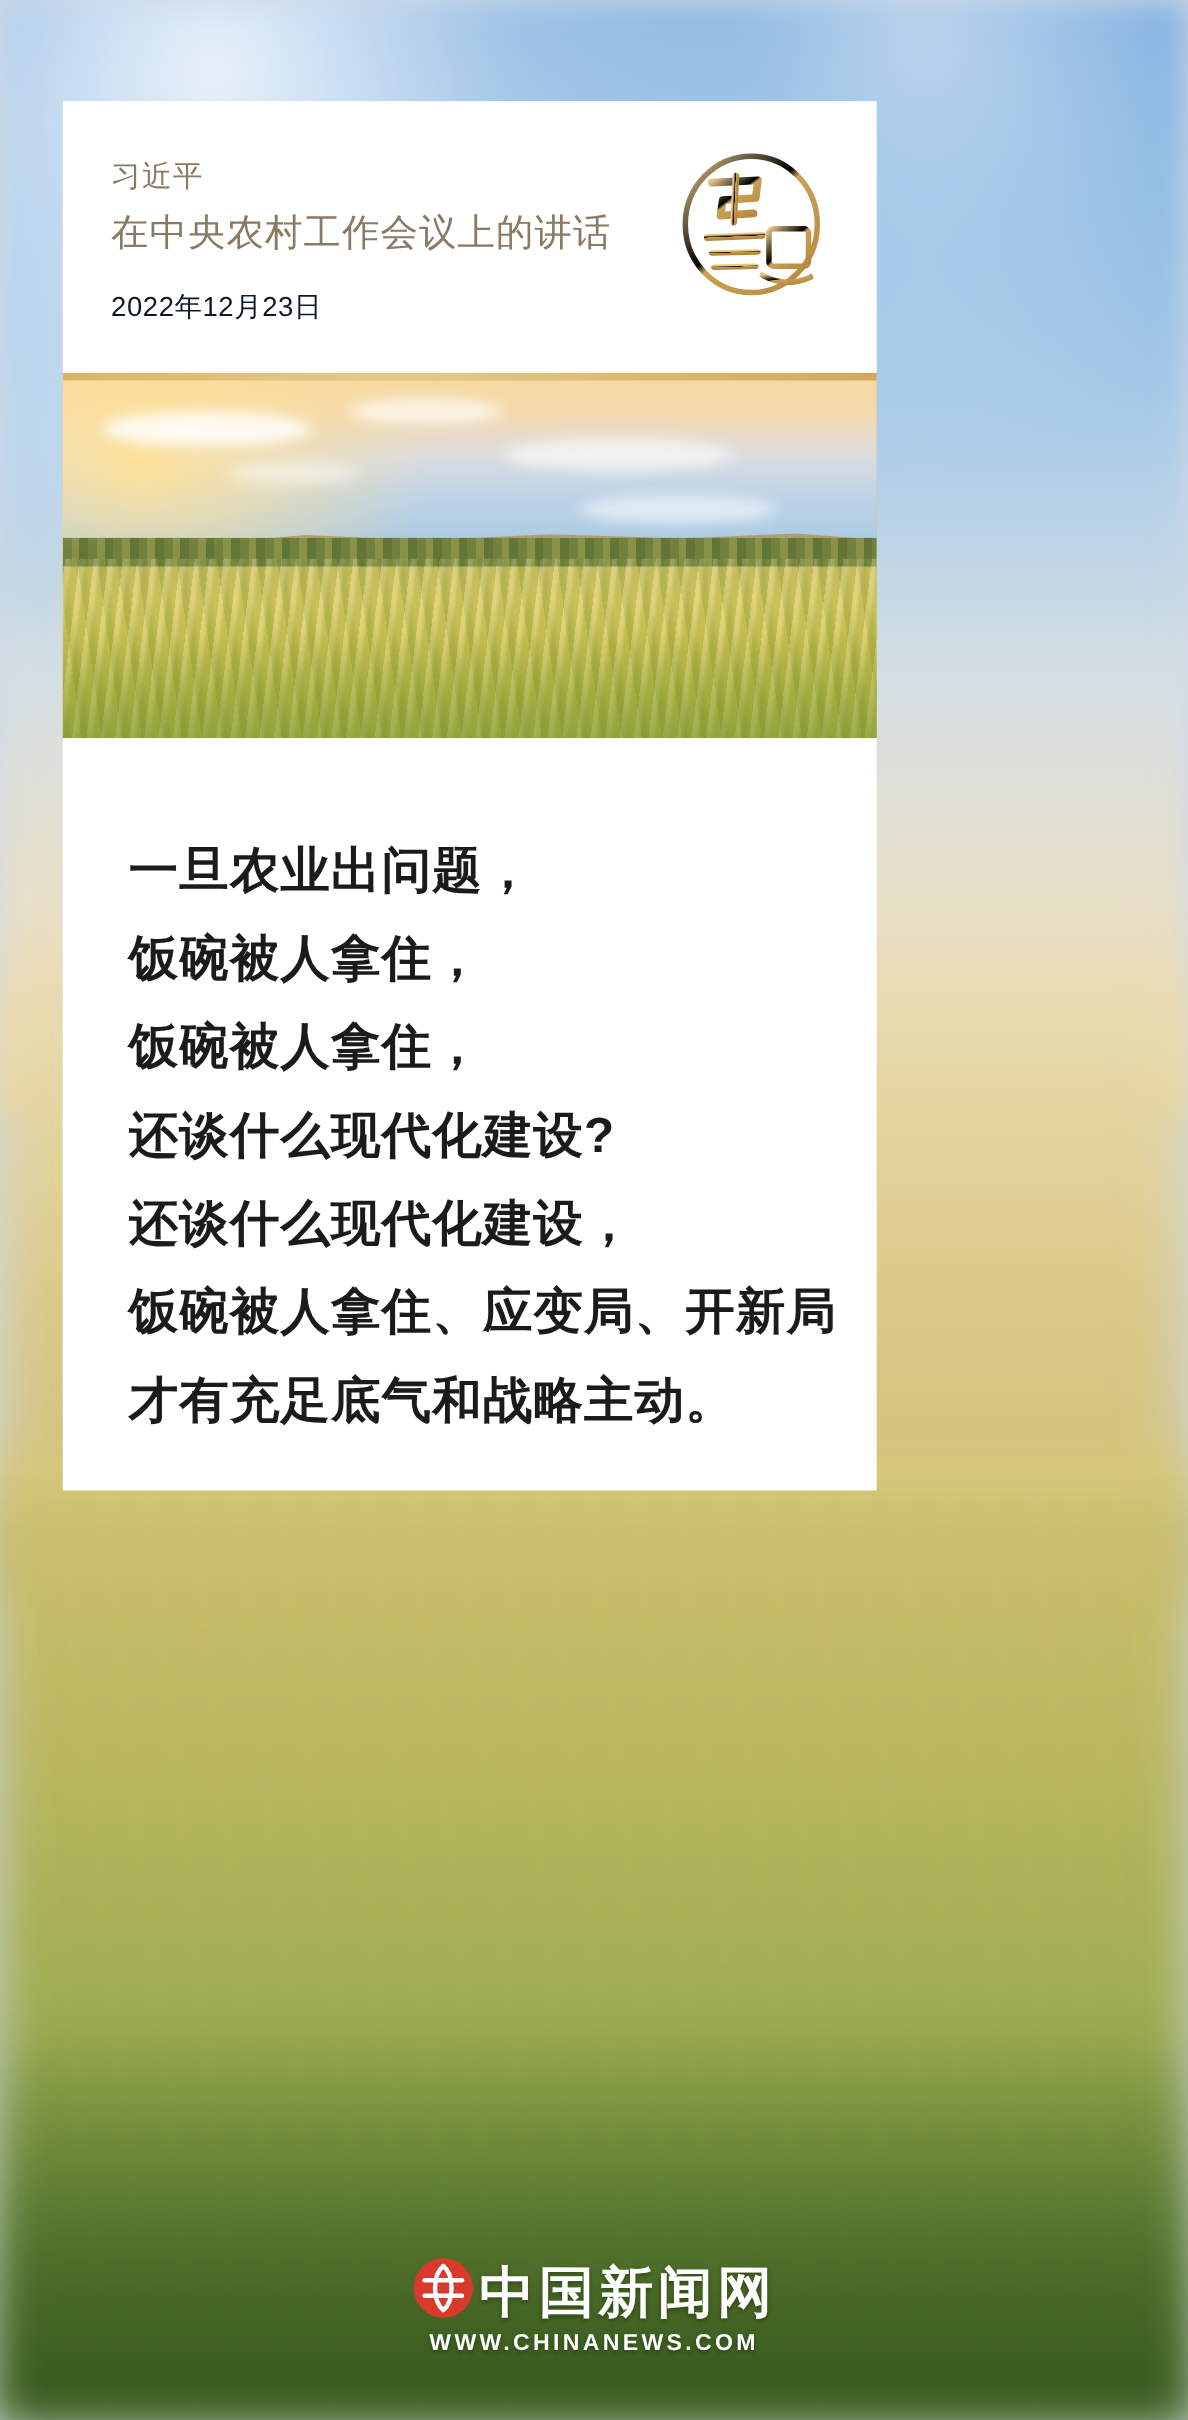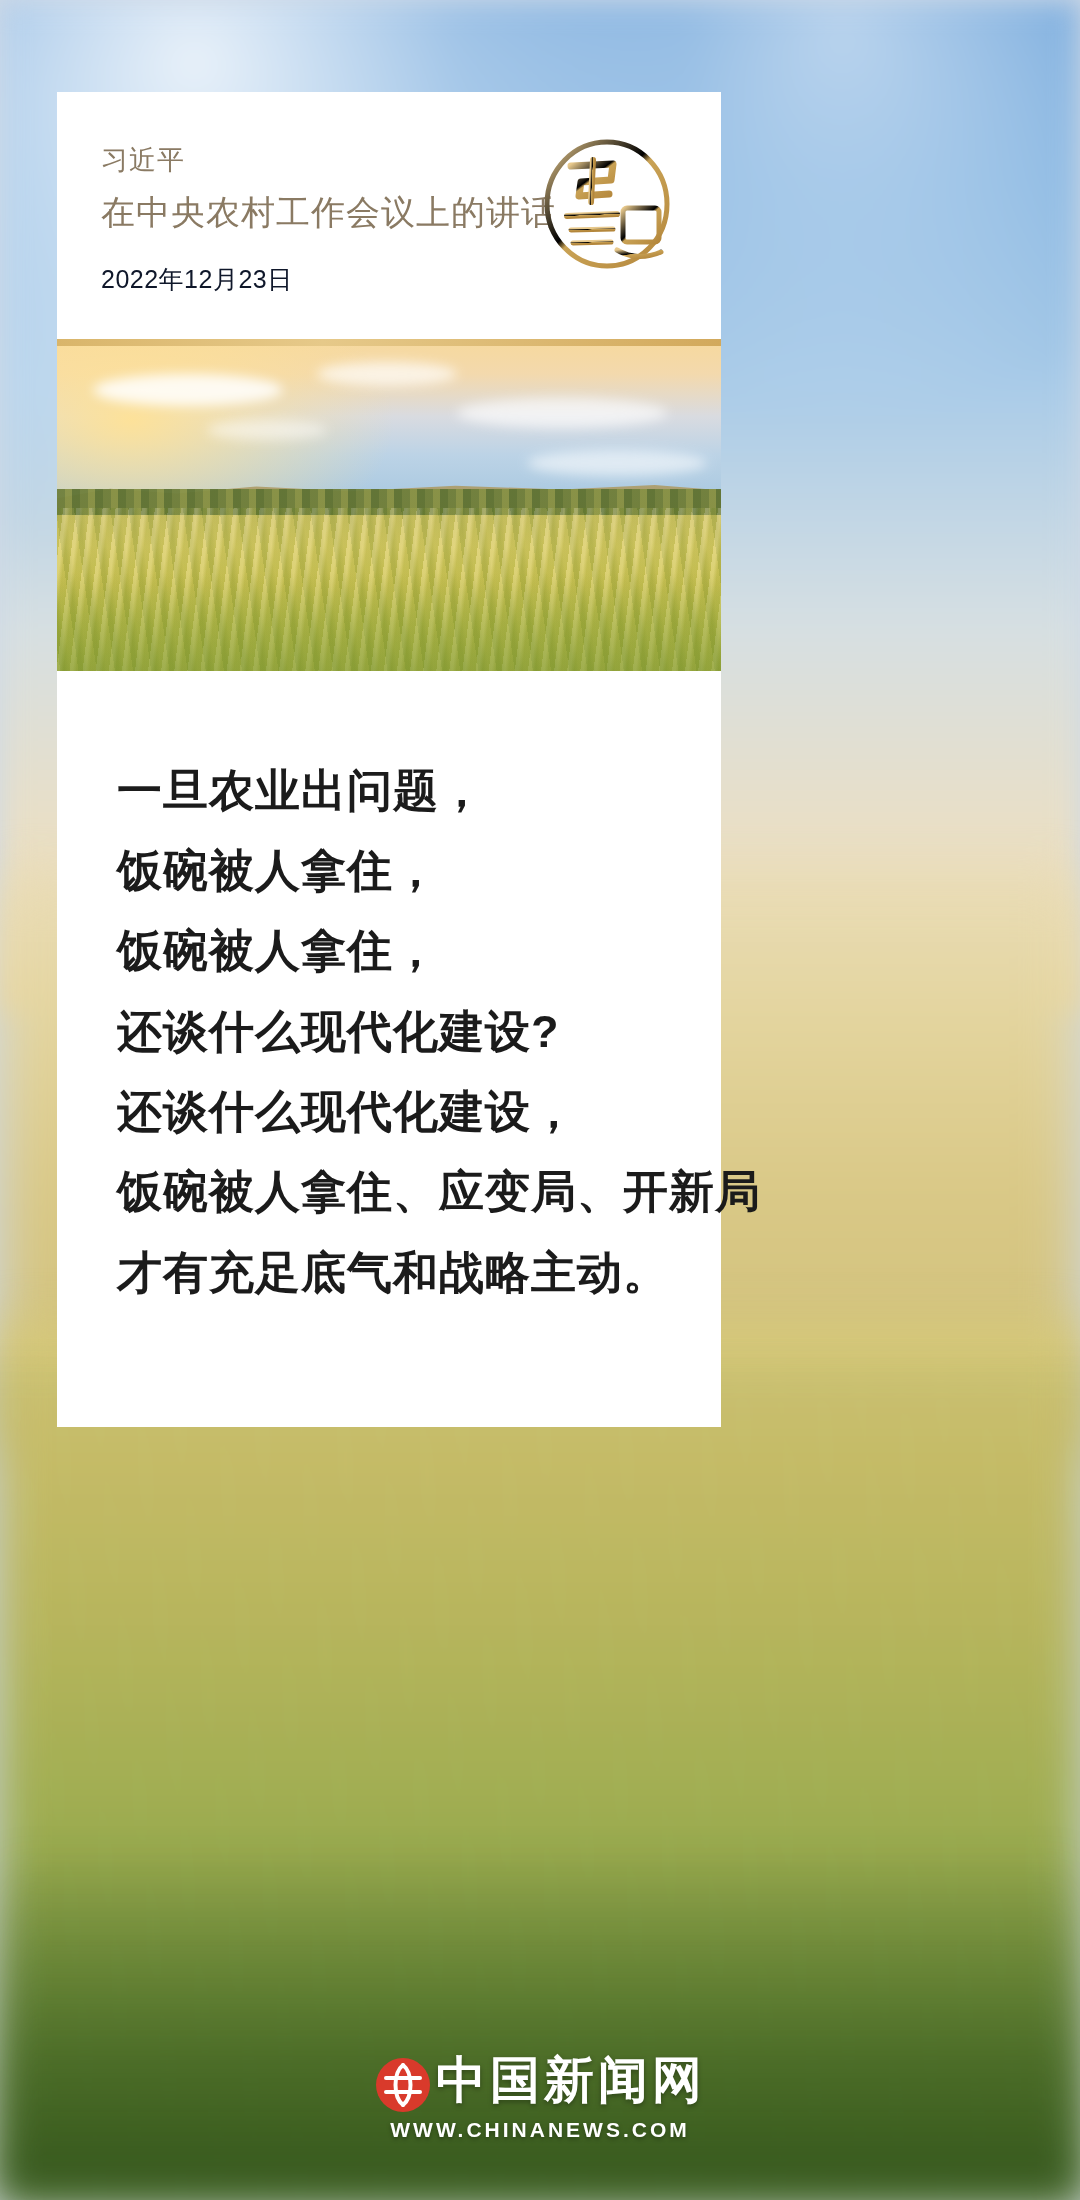--- a/index.html
+++ b/index.html
@@ -90,21 +90,21 @@
     height: 16%;
     background: linear-gradient(to bottom, rgba(50,85,25,0) 0%, rgba(45,80,22,0.55) 60%, rgba(40,72,20,0.75) 100%);
     filter: blur(18px);
   }
 
   
   #poster {
     position: absolute;
     left: 57px;
     top: 92px;
-    width: 664px;
+    width: 740px;
     background: #ffffff;
   }
 
   
   .header {
     position: relative;
     padding: 48px 44px 40px 44px;
     min-height: 172px;
     box-sizing: border-box;
   }
@@ -230,21 +230,21 @@
   }
   .photo .field-dark {
     position: absolute;
     left: 0; right: 0; bottom: 0;
     height: 30%;
     background: linear-gradient(to bottom, rgba(110,135,40,0) 0%, rgba(120,145,45,0.45) 100%);
   }
 
   
   .quote {
-    padding: 86px 60px 120px 60px;
+    padding: 86px 60px 48px 60px;
   }
   .quote p {
     margin: 0 0 12px 0;
     font-size: 45px;
     line-height: 1.52;
     color: #1b1b1b;
     font-weight: 700;
     letter-spacing: 1px;
     white-space: nowrap;
   }
@@ -252,21 +252,21 @@
 
   
   #footer {
     position: absolute;
     left: 0; right: 0;
     bottom: 58px;
     text-align: center;
   }
   .brand-row {
     display: inline-flex;
-    align-items: flex-end;
+    align-items: flex-start;
     gap: 4px;
   }
   .brand-mark {
     width: 58px; height: 58px;
   }
   .brand-text {
     font-family: "Liberation Serif", serif;
     font-size: 50px;
     font-weight: 700;
     color: #ffffff;

